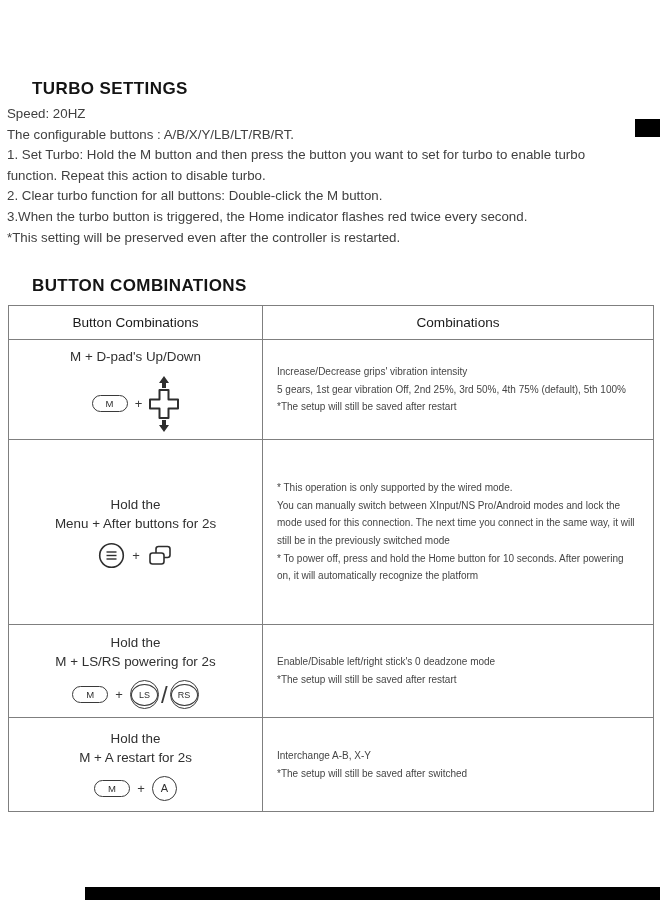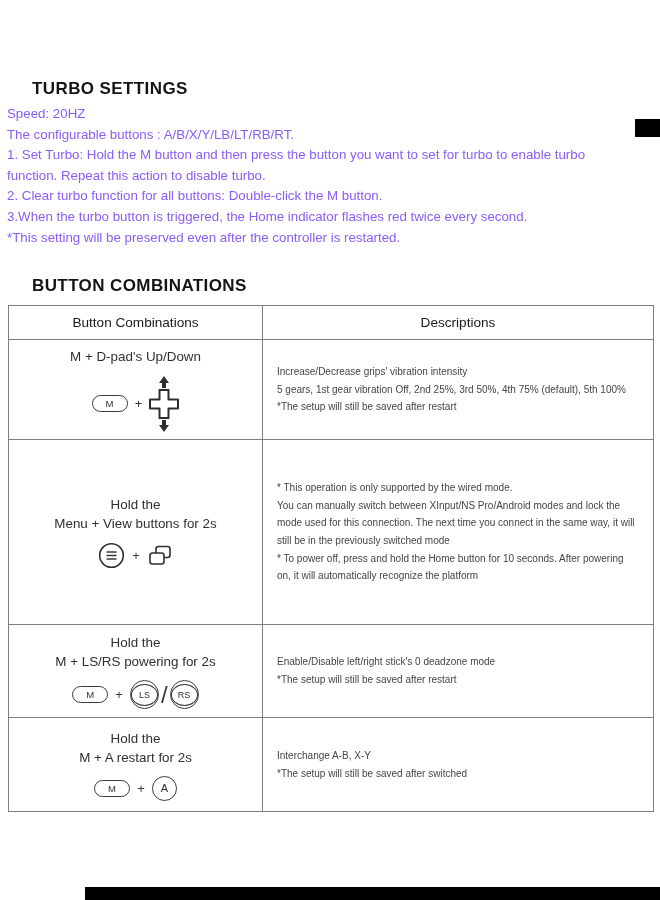--- a/index.html
+++ b/index.html
@@ -17,21 +17,21 @@
     position:absolute; left:7px;
     font-size:17px; font-weight:bold; color:#141414;
     letter-spacing:0.4px;
     margin-left:25px;
   }
   #turbo-title { top:79px; }
   #combos-title { top:276px; }
 
   .turbo-text {
     position:absolute; left:7px; top:104px; width:622px;
-    font-size:13.3px; line-height:20.6px; color:#8b5cf6;
+    font-size:13.3px; line-height:20.6px; color:#404040;
     white-space:pre-line;
   }
 
   .deco-mark-top {
     position:absolute; right:0; top:119px;
     width:25px; height:18px; background:#000;
   }
   .deco-bar-bottom {
     position:absolute; left:85px; top:887px;
     width:575px; height:13px; background:#000;
@@ -112,21 +112,21 @@
   <h1 class="section-title" id="combos-title">BUTTON COMBINATIONS</h1>
 
   <table class="combo-table">
     <colgroup>
       <col style="width:254px">
       <col style="width:391px">
     </colgroup>
     <thead>
       <tr>
         <th>Button Combinations</th>
-        <th>Descriptions</th>
+        <th>Combinations</th>
       </tr>
     </thead>
     <tbody>
 
       <tr class="row-1">
         <td class="combo-cell">
           <div class="combo-inner">
             <div class="combo-title">M + D-pad's Up/Down</div>
             <div class="icon-line">
               <span class="pill">M</span>
@@ -144,21 +144,21 @@
         <td class="desc-cell">Increase/Decrease grips' vibration intensity
 5 gears, 1st gear vibration Off, 2nd 25%, 3rd 50%, 4th 75% (default), 5th 100%
 *The setup will still be saved after restart</td>
       </tr>
 
       <tr class="row-2">
         <td class="combo-cell">
           <div class="combo-inner">
             <div class="combo-title">
               <div>Hold the</div>
-              <div>Menu + View buttons for 2s</div>
+              <div>Menu + After buttons for 2s</div>
             </div>
             <div class="icon-line">
               <span class="svg-icon">
                 <svg width="27" height="27" viewBox="0 0 27 27" aria-hidden="true">
                   <circle cx="13.5" cy="13.5" r="11.8" fill="none" stroke="#2e2e2e" stroke-width="1.6"></circle>
                   <line x1="8.5" y1="10" x2="18.5" y2="10" stroke="#2e2e2e" stroke-width="1.4"></line>
                   <line x1="8.5" y1="13.5" x2="18.5" y2="13.5" stroke="#2e2e2e" stroke-width="1.4"></line>
                   <line x1="8.5" y1="17" x2="18.5" y2="17" stroke="#2e2e2e" stroke-width="1.4"></line>
                 </svg>
               </span>

